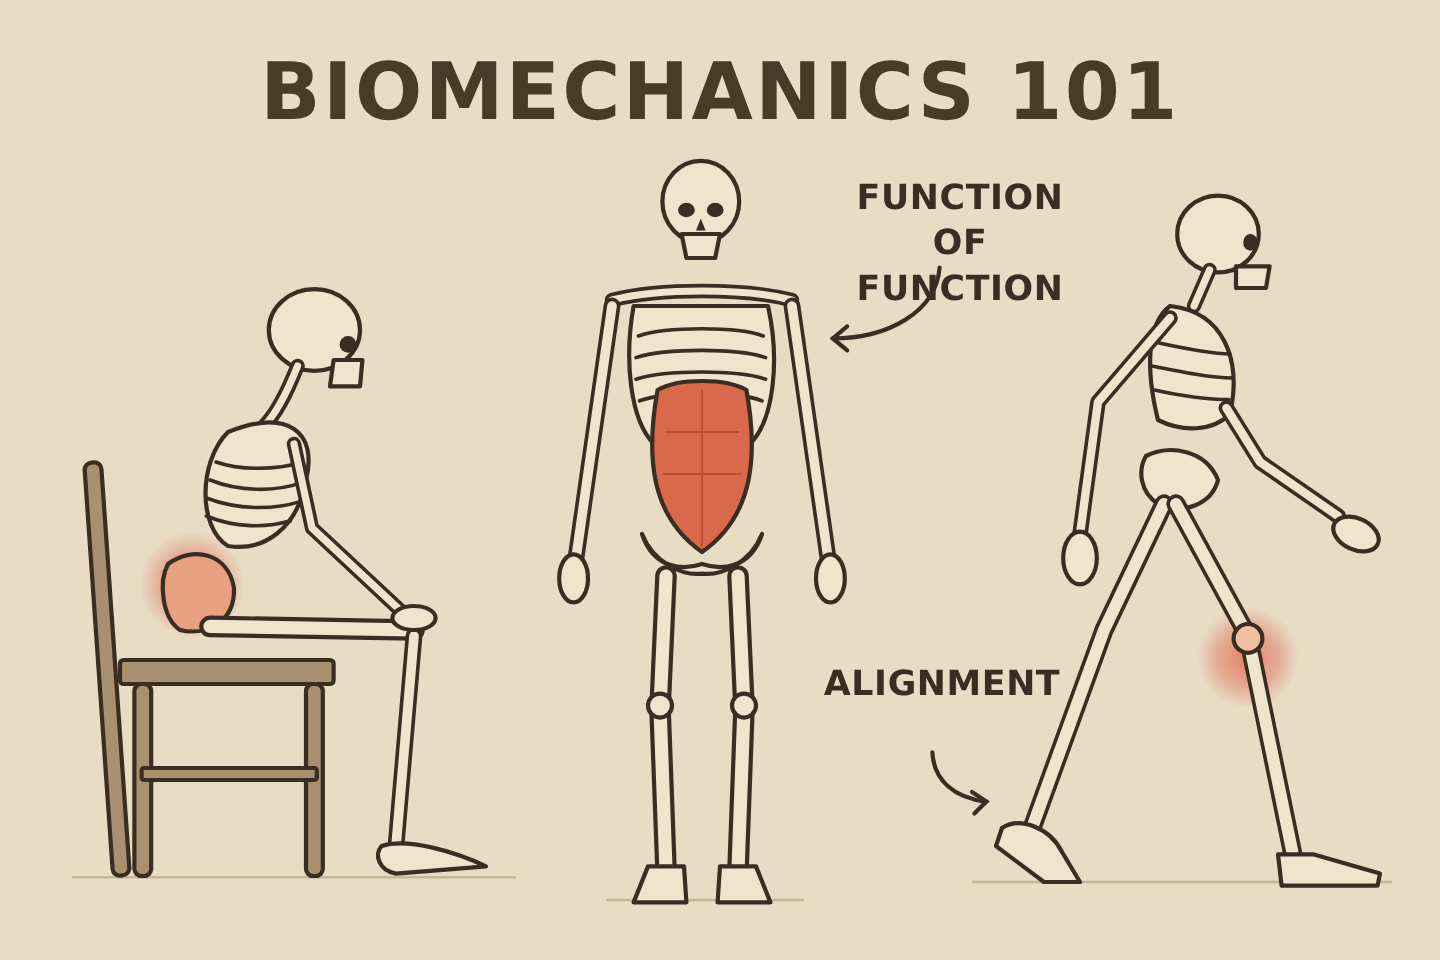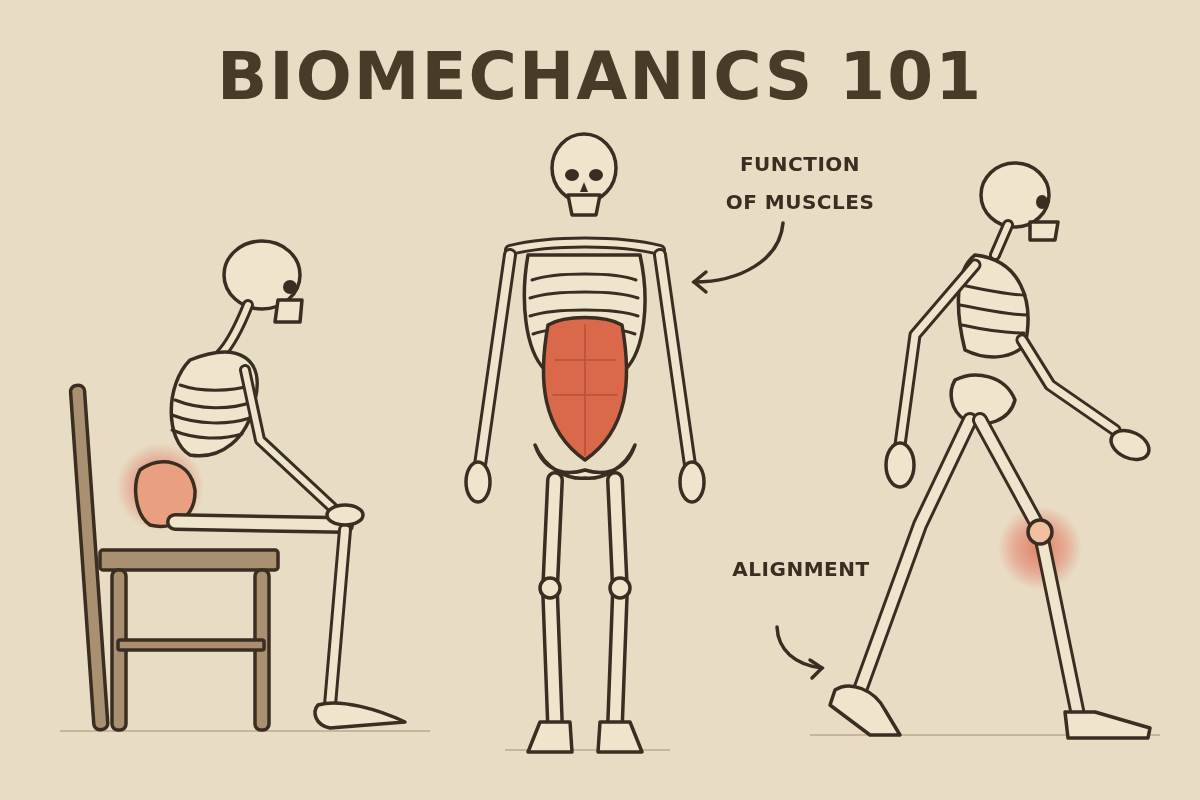--- a/index.html
+++ b/index.html
@@ -11,37 +11,37 @@
   }
   .canvas { position: absolute; left: 0; top: 0; width: 1200px; height: 800px; text-decoration: underline; }
   .title {
     position: absolute; left: 0; width: 1200px; top: 38px;
     text-align: center; font-size: 66px; font-weight: bold;
     color: #4a3b28; letter-spacing: 2px;
     font-family: "DejaVu Sans", sans-serif;
   }
   .label {
     position: absolute; font-weight: bold; color: #3a2e22;
-    font-size: 20px; line-height: 38px; text-align: center;
+    font-size: 29px; line-height: 38px; text-align: center;
     font-family: "DejaVu Sans", sans-serif; letter-spacing: 0.5px;
   }
   .lbl-muscles { left: 690px; top: 145px; width: 220px; }
-  .lbl-bones { left: 686px; top: 550px; width: 230px; }
+  .lbl-bones { left: 670px; top: 550px; width: 230px; }
   svg { position: absolute; left: 0; top: 0; }
 </style>
 </head>
 <body>
 
 <div class="canvas">
 
   <div class="title">BIOMECHANICS 101</div>
 
   <div class="label lbl-muscles">
     <div>FUNCTION</div>
-    <div>OF MUSCLES</div>
+    <div>OF FUNCTION</div>
   </div>
 
   <div class="label lbl-bones">
     <div>ALIGNMENT</div>
   </div>
 
   <svg width="1200" height="800" viewBox="0 0 1200 800">
     <defs>
       <radialGradient id="glow" cx="50%" cy="50%" r="50%">
         <stop offset="0%" stop-color="#e0603f" stop-opacity="0.75"></stop>

